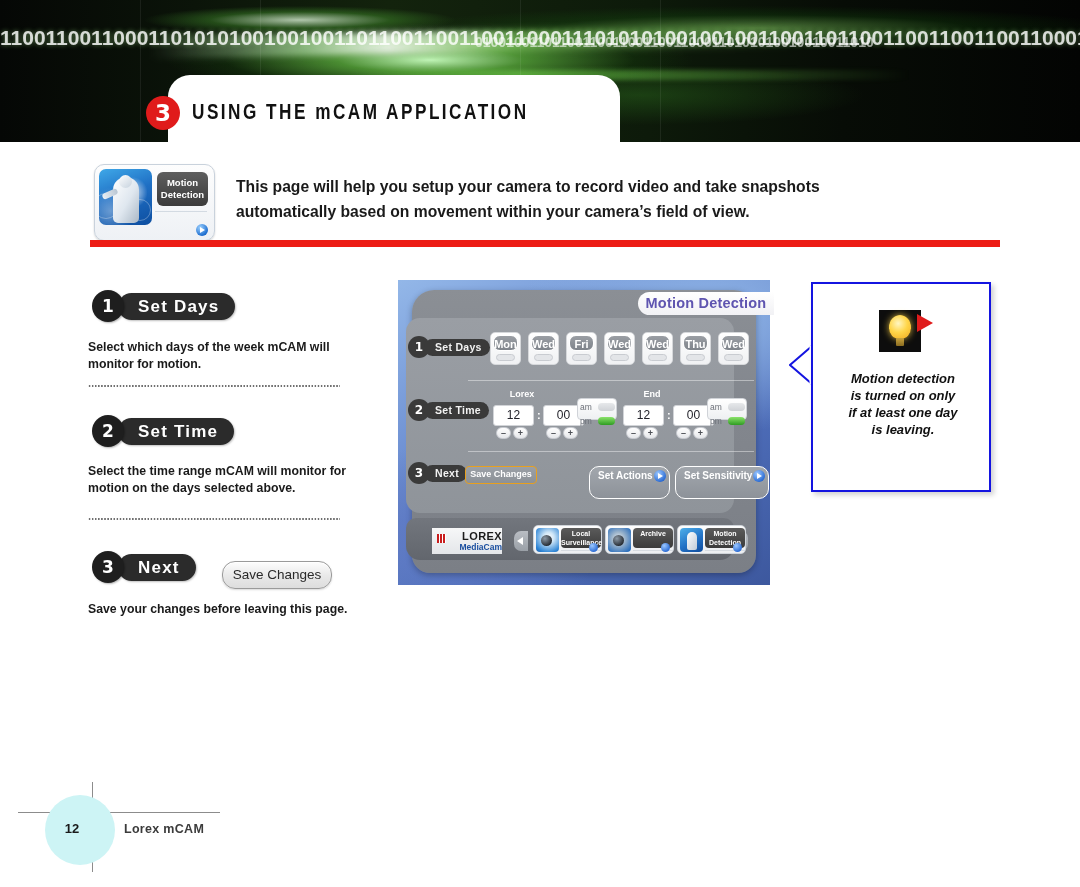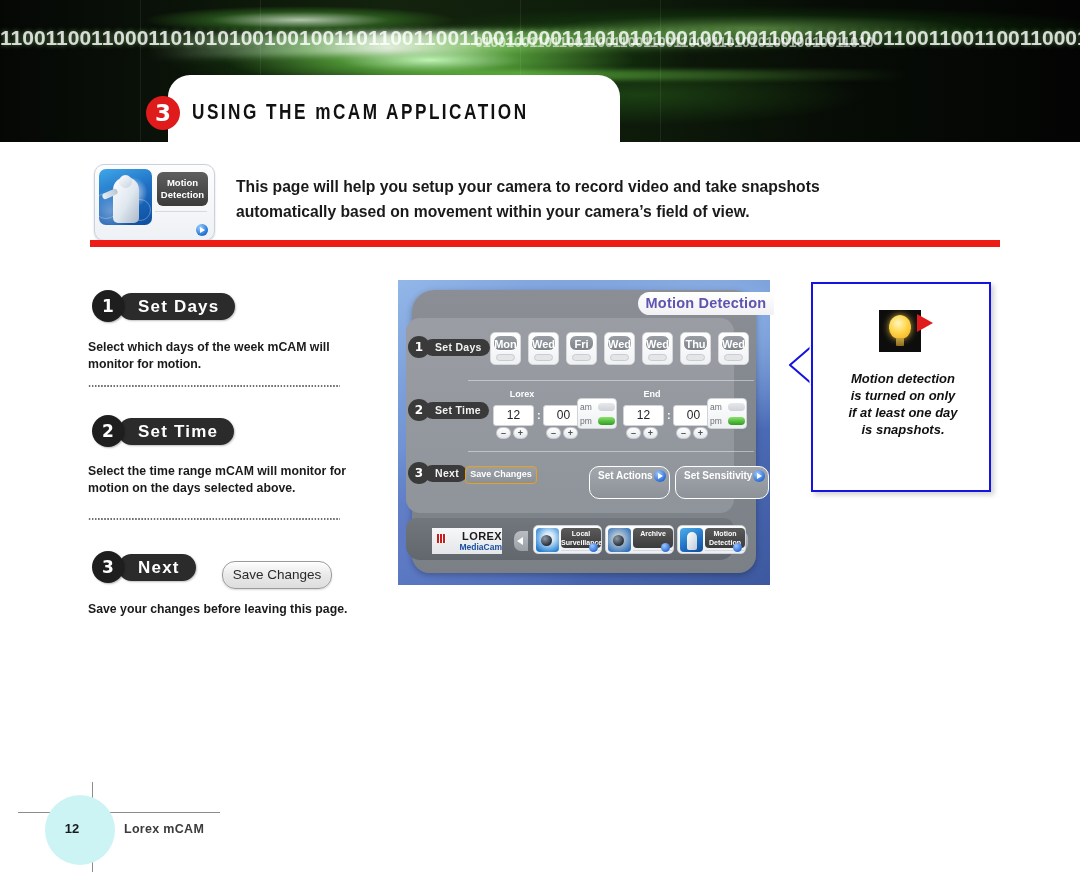--- a/index.html
+++ b/index.html
@@ -441,21 +441,21 @@
     font-size: 9px;
     line-height: 10px;
     text-align: center;
     font-weight: 700;
   }
   .stepper .minus { left: 0; }
   .stepper .plus { left: 17px; }
   .ampm {
     position: absolute;
     top: 398px;
-    width: 40px; height: 31px;
+    width: 40px; height: 22px;
     border-radius: 4px;
     background: linear-gradient(180deg, #ffffff 0%, #eef0f2 100%);
     border: 1px solid #d0d3d8;
     box-sizing: border-box;
   }
   .ampm-row {
     position: absolute;
     left: 2px;
     width: 35px; height: 12px;
     font-family: "Liberation Sans Narrow", "Liberation Sans", sans-serif;
@@ -945,21 +945,21 @@
 <div class="tip-box">
   <div class="tip-icon">
     <div class="bulb-glow"></div>
     <div class="bulb-base"></div>
   </div>
   <div class="tip-flag"></div>
   <div class="tip-text">
     <span>Motion detection</span><br>
     <span>is turned on only</span><br>
     <span>if at least one day</span><br>
-    <span>is snapshots.</span>
+    <span>is leaving.</span>
   </div>
 </div>
 
 <div class="footer-hline"></div>
 <div class="footer-vline"></div>
 <div class="footer-circle"></div>
 <div class="footer-page">12</div>
 <div class="footer-brand">Lorex mCAM</div>
 
 </body></html>

